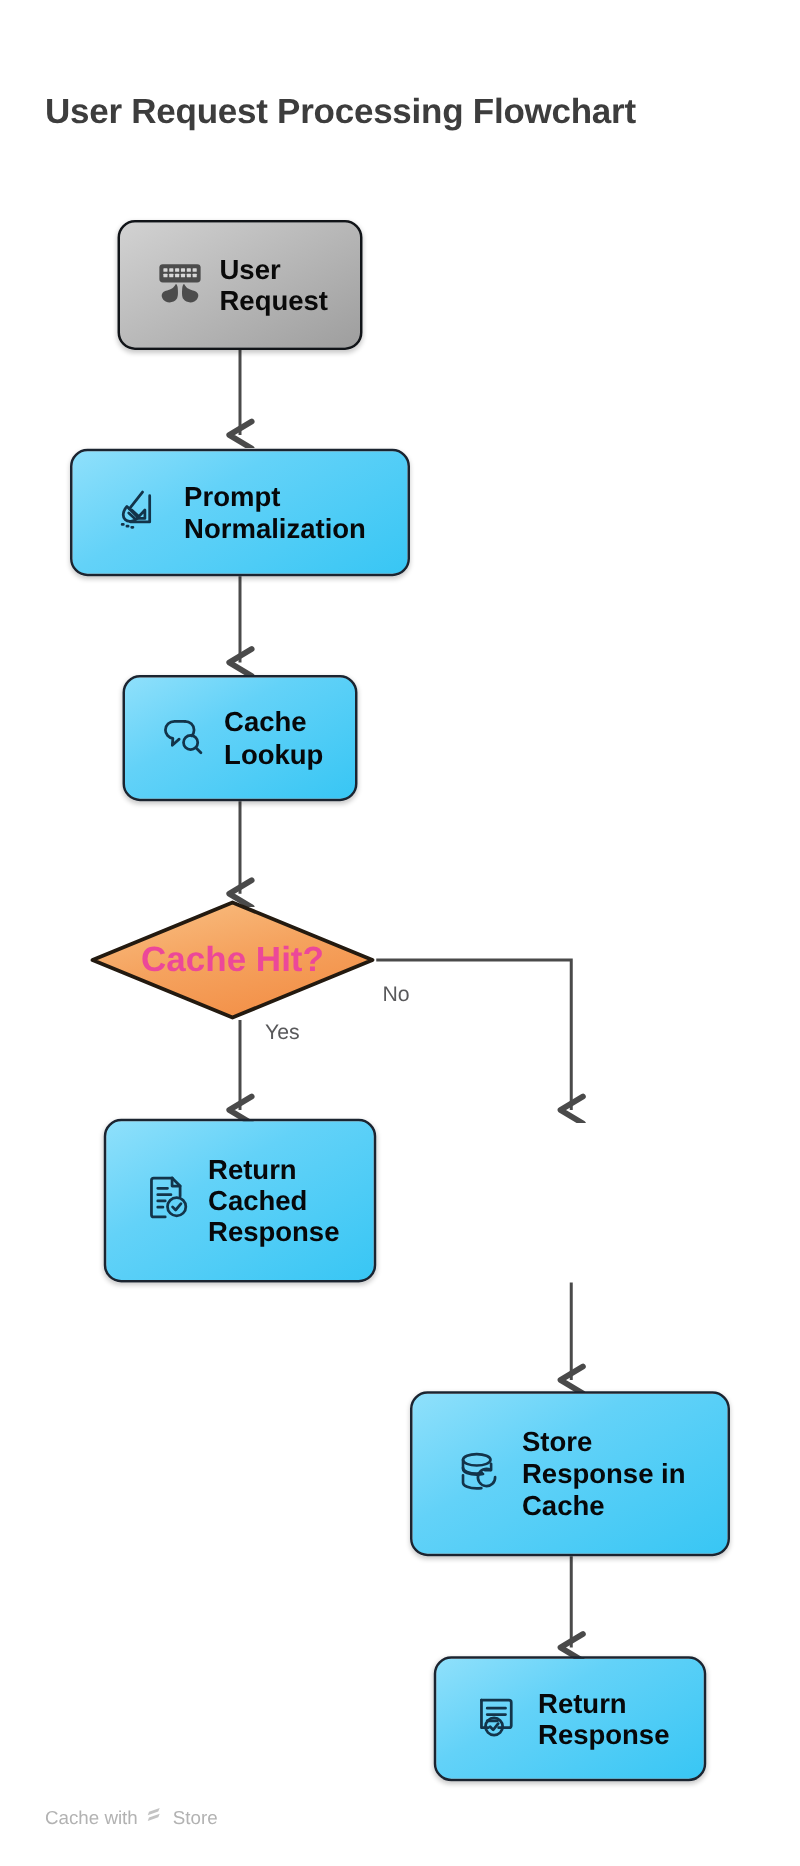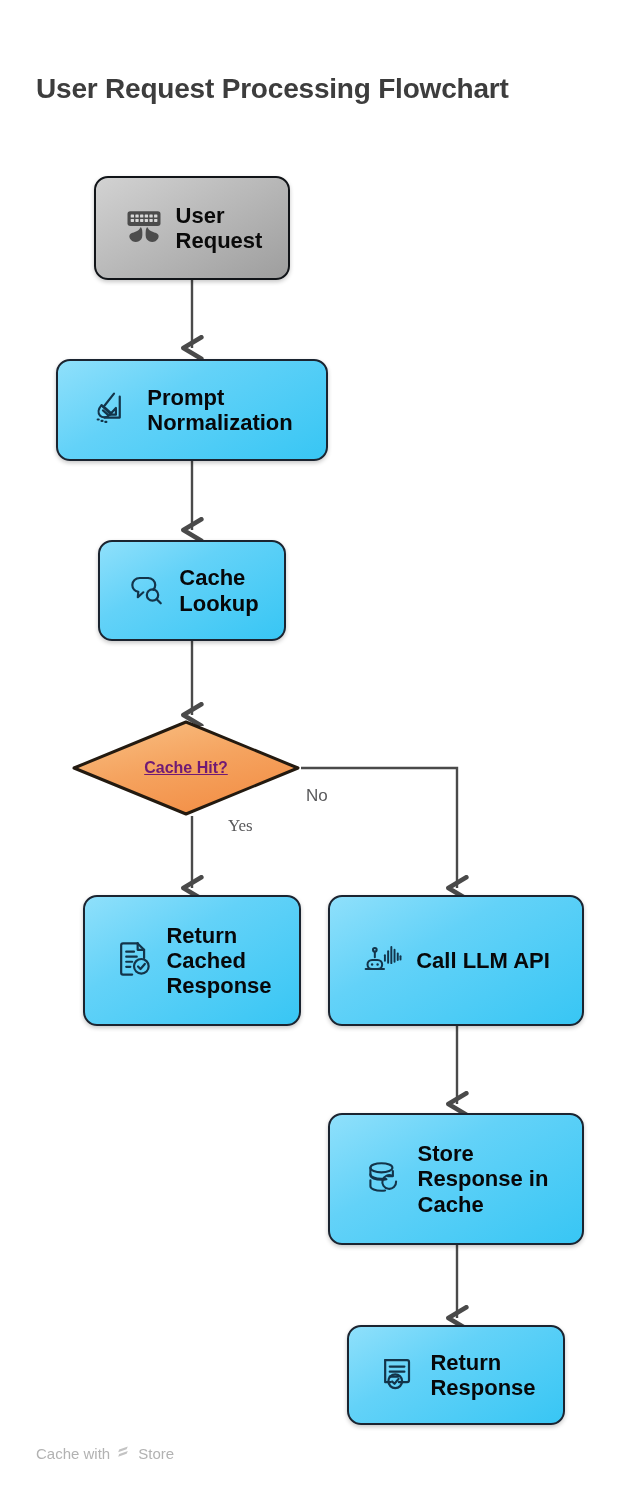--- a/index.html
+++ b/index.html
@@ -85,24 +85,23 @@
     position: absolute;
   }
   .diamond-wrap svg { display: block; }
   .diamond-wrap .dlabel {
     position: absolute;
     left: 0; top: 0;
     width: 100%; height: 100%;
     display: flex;
     align-items: center;
     justify-content: center;
-    font-size: 16px;
+    font-size: 28px;
     font-weight: bold;
-    color: #701a75;
-    text-decoration: underline;
+    color: #ec4899;
   }
 
   
   .edge-label {
     position: absolute;
     font-size: 17px;
     color: #59595b;
     font-weight: normal;
     white-space: nowrap;
   }
@@ -142,21 +141,21 @@
 
     <path d="M192,816 L192,888" stroke="#4a4a4a" stroke-width="2.4" fill="none" marker-end="url(#ah)"></path>
 
     <path d="M301,768 L457,768 L457,888" stroke="#4a4a4a" stroke-width="2.4" fill="none" stroke-linejoin="miter" marker-end="url(#ah)"></path>
 
     <path d="M457,1026 L457,1104" stroke="#4a4a4a" stroke-width="2.4" fill="none" marker-end="url(#ah)"></path>
 
     <path d="M457,1245 L457,1318" stroke="#4a4a4a" stroke-width="2.4" fill="none" marker-end="url(#ah)"></path>
   </svg>
 
-  <div class="edge-label" style="left:228px; top:816px;font-family:Liberation Serif, serif;">Yes</div>
+  <div class="edge-label" style="left:212px; top:816px;">Yes</div>
   <div class="edge-label" style="left:306px; top:786px;text-align:right;">No</div>
 
   <div class="node blue" style="left:56px; top:359px; width:272px; height:102px;">
     <span class="ico">
       <svg width="46" height="46" viewBox="0 0 48 48" fill="none" stroke="#13344a" stroke-width="2.3" stroke-linecap="round" stroke-linejoin="round">
         <path d="M24 9 L13 23"></path>
         <path d="M11 21 C7.5 25 7 29.5 9.5 32 C12 34.5 16.5 34 20.5 30.5 Z" fill="none"></path>
         <path d="M12.5 26.5 L18 31.5 M15 24 L20.5 29"></path>
         <path d="M30 12 L30 34 L14 34"></path>
         <path d="M26 24 L26 31 L19.5 31 Z"></path>
@@ -230,41 +229,20 @@
         <path d="M15.5 16 H24 M15.5 21.5 H27 M15.5 27 H22 M15.5 32.5 H20"></path>
         <circle cx="32" cy="32" r="8"></circle>
         <path d="M28.4 32.2 L31.1 34.9 L35.8 29.4"></path>
       </svg>
     </span>
     <span class="label">Return
 Cached
 Response</span>
   </div>
 
-  <div class="node blue" style="left:328px; top:895px; width:256px; height:131px;">
-    <span class="ico">
-      <svg width="44" height="44" viewBox="0 0 48 48" fill="none" stroke="#13344a" stroke-width="2.2" stroke-linecap="round" stroke-linejoin="round">
-        <path d="M14 22 V16"></path>
-        <rect x="6" y="25" width="16" height="10" rx="5"></rect>
-        <circle cx="11" cy="30" r="1.3" fill="#13344a" stroke="none"></circle>
-        <circle cx="17" cy="30" r="1.3" fill="#13344a" stroke="none"></circle>
-        <circle cx="14" cy="14" r="2"></circle>
-        <path d="M4 35 H24"></path>
-        <g stroke-width="2.1">
-          <path d="M25 20 V26"></path>
-          <path d="M28.5 15.5 V28"></path>
-          <path d="M32 11 V28.5"></path>
-          <path d="M35.5 14 V27"></path>
-          <path d="M39 18 V25"></path>
-          <path d="M42 21 V24.5"></path>
-        </g>
-      </svg>
-    </span>
-    <span class="label">Call LLM API</span>
-  </div>
 
   <div class="node blue" style="left:328px; top:1113px; width:256px; height:132px;justify-content:center;">
     <span class="ico">
       <svg width="44" height="44" viewBox="0 0 48 48" fill="none" stroke="#13344a" stroke-width="2.3" stroke-linecap="round" stroke-linejoin="round">
         <ellipse cx="19" cy="14" rx="12" ry="5"></ellipse>
         <path d="M7 14 V22 C7 24.8 12.4 27 19 27 C21 27 22.9 26.8 24.5 26.4"></path>
         <path d="M7 21 C7 23.8 12.4 26 19 26 C20.6 26 22.2 25.9 23.6 25.6"></path>
         <path d="M7 27.5 V34 C7 36.8 12.4 39 19 39 C20.4 39 21.7 38.9 23 38.7"></path>
         <path d="M35 29 A7.5 7.5 0 1 1 31 22.8"></path>
         <path d="M31.5 17.5 L31.5 23 L26 23" stroke-linejoin="round"></path>

